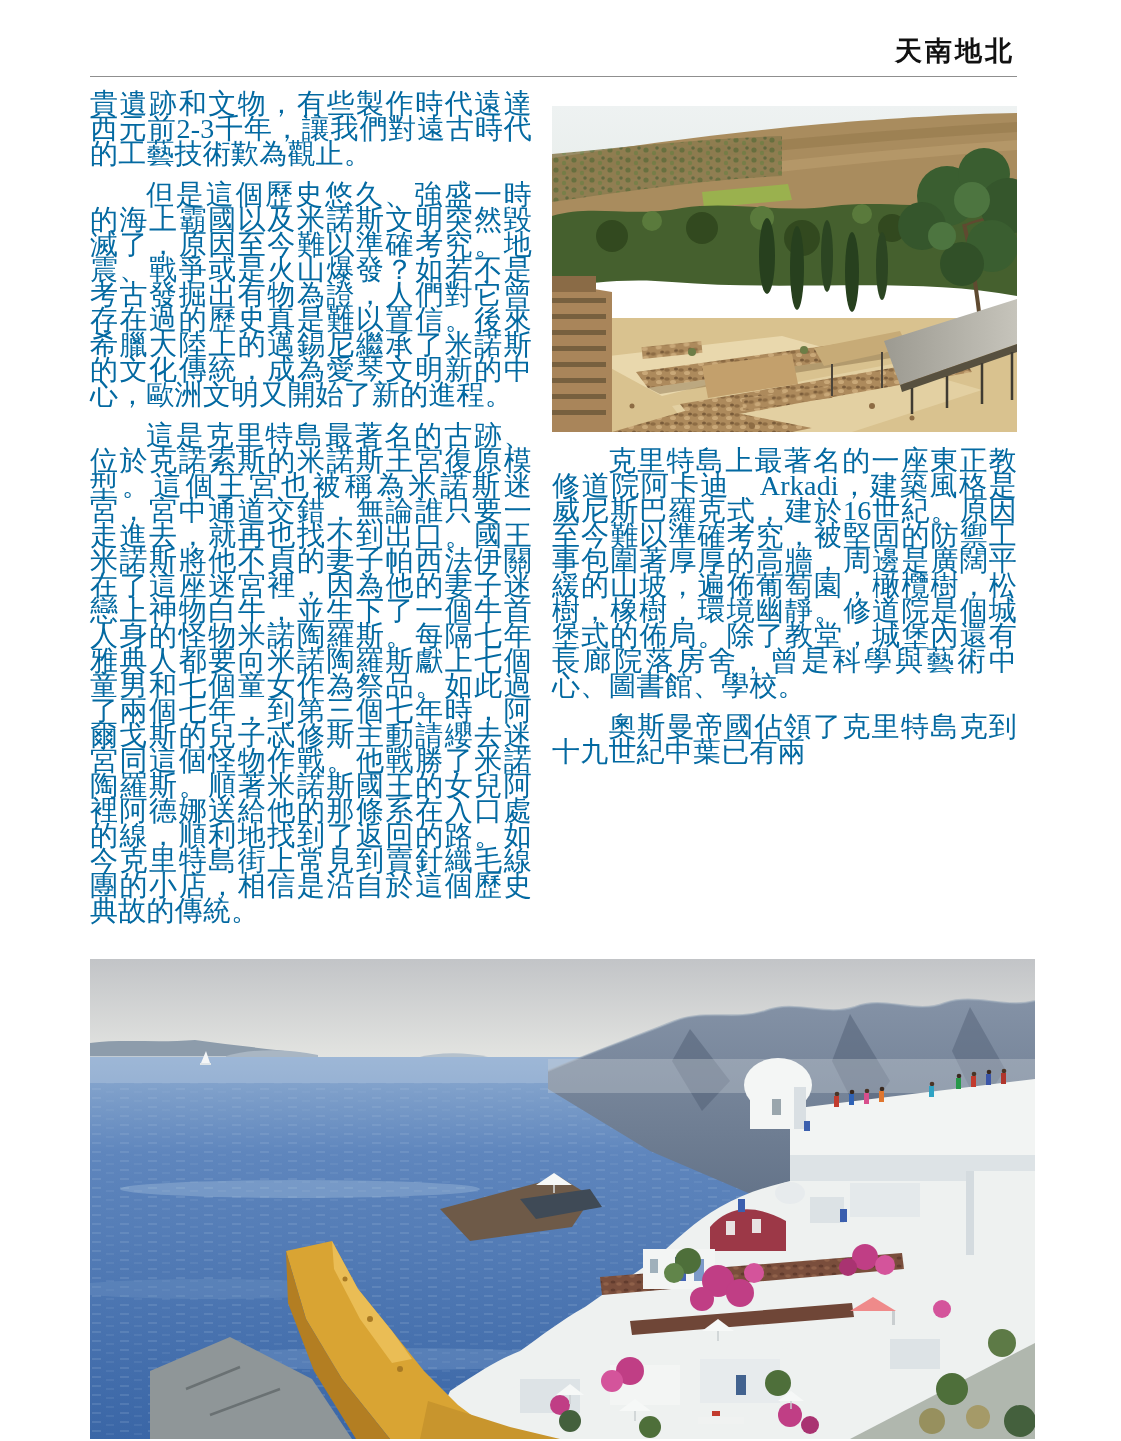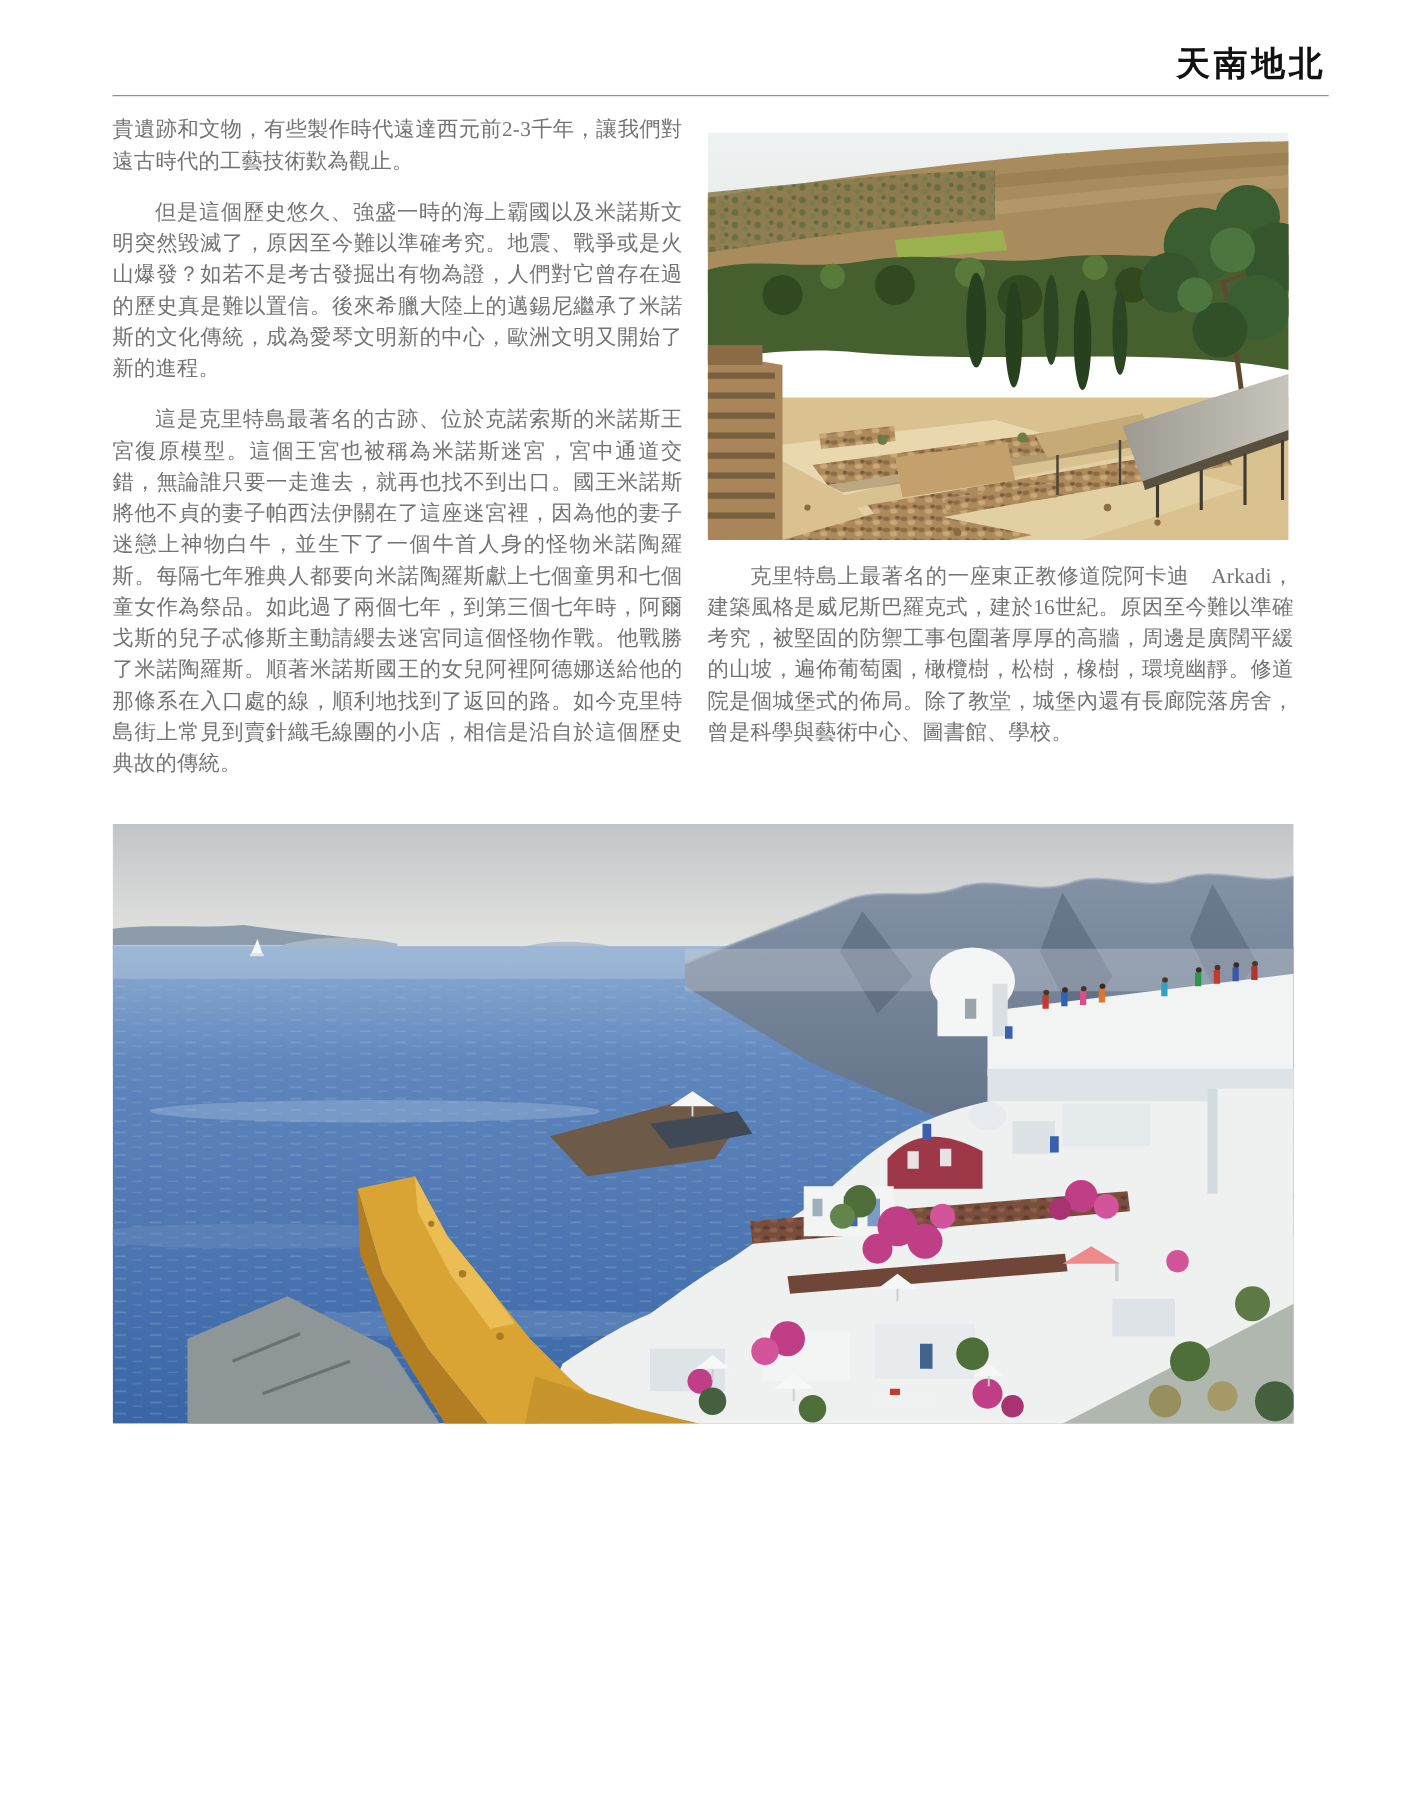--- a/index.html
+++ b/index.html
@@ -1,28 +1,28 @@
 <!DOCTYPE html>
 <html><head>
 <meta charset="utf-8">
 <style>
   html,body{margin:0;padding:0;background:#ffffff;}
   body{width:1121px;height:1441px;font-family:"Liberation Serif","DejaVu Serif",serif;color:#1c1c1c;}
-  .page{box-sizing:border-box;width:1121px;height:1441px;padding:0 58px 0 90px;overflow:hidden;position:relative;}
+  .page{box-sizing:border-box;width:1121px;height:1441px;padding:0 104px 0 90px;overflow:hidden;position:relative;}
 
   
   .header{position:relative;height:77px;}
   .section-title{position:absolute;right:2px;bottom:8px;font-size:27px;font-weight:bold;letter-spacing:3px;color:#111;}
   .header-rule{position:absolute;left:0;right:0;bottom:0;height:0;border-bottom:1.5px solid #8f8f8f;}
 
   
   .columns{display:flex;gap:20px;margin-top:14px;}
   .col-left{width:456px;}
   .col-right{width:469px;}
-  .para{margin:0;font-size:17px;line-height:25px;text-align:justify;letter-spacing:0.2px;color:#737373;}
+  .para{margin:0;font-size:28px;line-height:25px;text-align:justify;letter-spacing:0.2px;color:#0369a1;}
   .para.indent{text-indent:2em;margin-top:16px;}
 
   .photo-top{width:465px;height:326px;margin:15px 0 16px 0;overflow:hidden;}
   .photo-top svg{display:block;}
 
   .photo-bottom{width:945px;height:480px;margin-top:36px;overflow:hidden;}
   .photo-bottom svg{display:block;}
 </style>
 </head>
 <body>
@@ -146,20 +146,21 @@
             <line x1="360" y1="282" x2="360" y2="308" stroke="#3f3b32" stroke-width="2.5"></line>
             <line x1="395" y1="270" x2="395" y2="302" stroke="#3f3b32" stroke-width="2.5"></line>
             <line x1="430" y1="257" x2="430" y2="298" stroke="#3f3b32" stroke-width="2.5"></line>
             <line x1="460" y1="246" x2="460" y2="294" stroke="#3f3b32" stroke-width="2.5"></line>
           </g>
         </svg>
       </figure>
 
       <div>
           <p class="para indent">克里特島上最著名的一座東正教修道院阿卡迪　Arkadi，建築風格是威尼斯巴羅克式，建於16世紀。原因至今難以準確考究，被堅固的防禦工事包圍著厚厚的高牆，周邊是廣闊平緩的山坡，遍佈葡萄園，橄欖樹，松樹，橡樹，環境幽靜。修道院是個城堡式的佈局。除了教堂，城堡內還有長廊院落房舍，曾是科學與藝術中心、圖書館、學校。</p>
+          <p class="para indent">奧斯曼帝國佔領了克里特島克到十九世紀中葉已有兩</p>
         </div>
     </div>
   </div>
 
   <figure class="photo-bottom" style="margin:36px 0 0 0;">
     <svg width="945" height="480" viewBox="0 0 945 480" xmlns="http://www.w3.org/2000/svg">
       <defs>
         <linearGradient id="sky2" x1="0" y1="0" x2="0" y2="1">
           <stop offset="0" stop-color="#c2c4c7"></stop>
             <stop offset="1" stop-color="#e9eae6"></stop>

